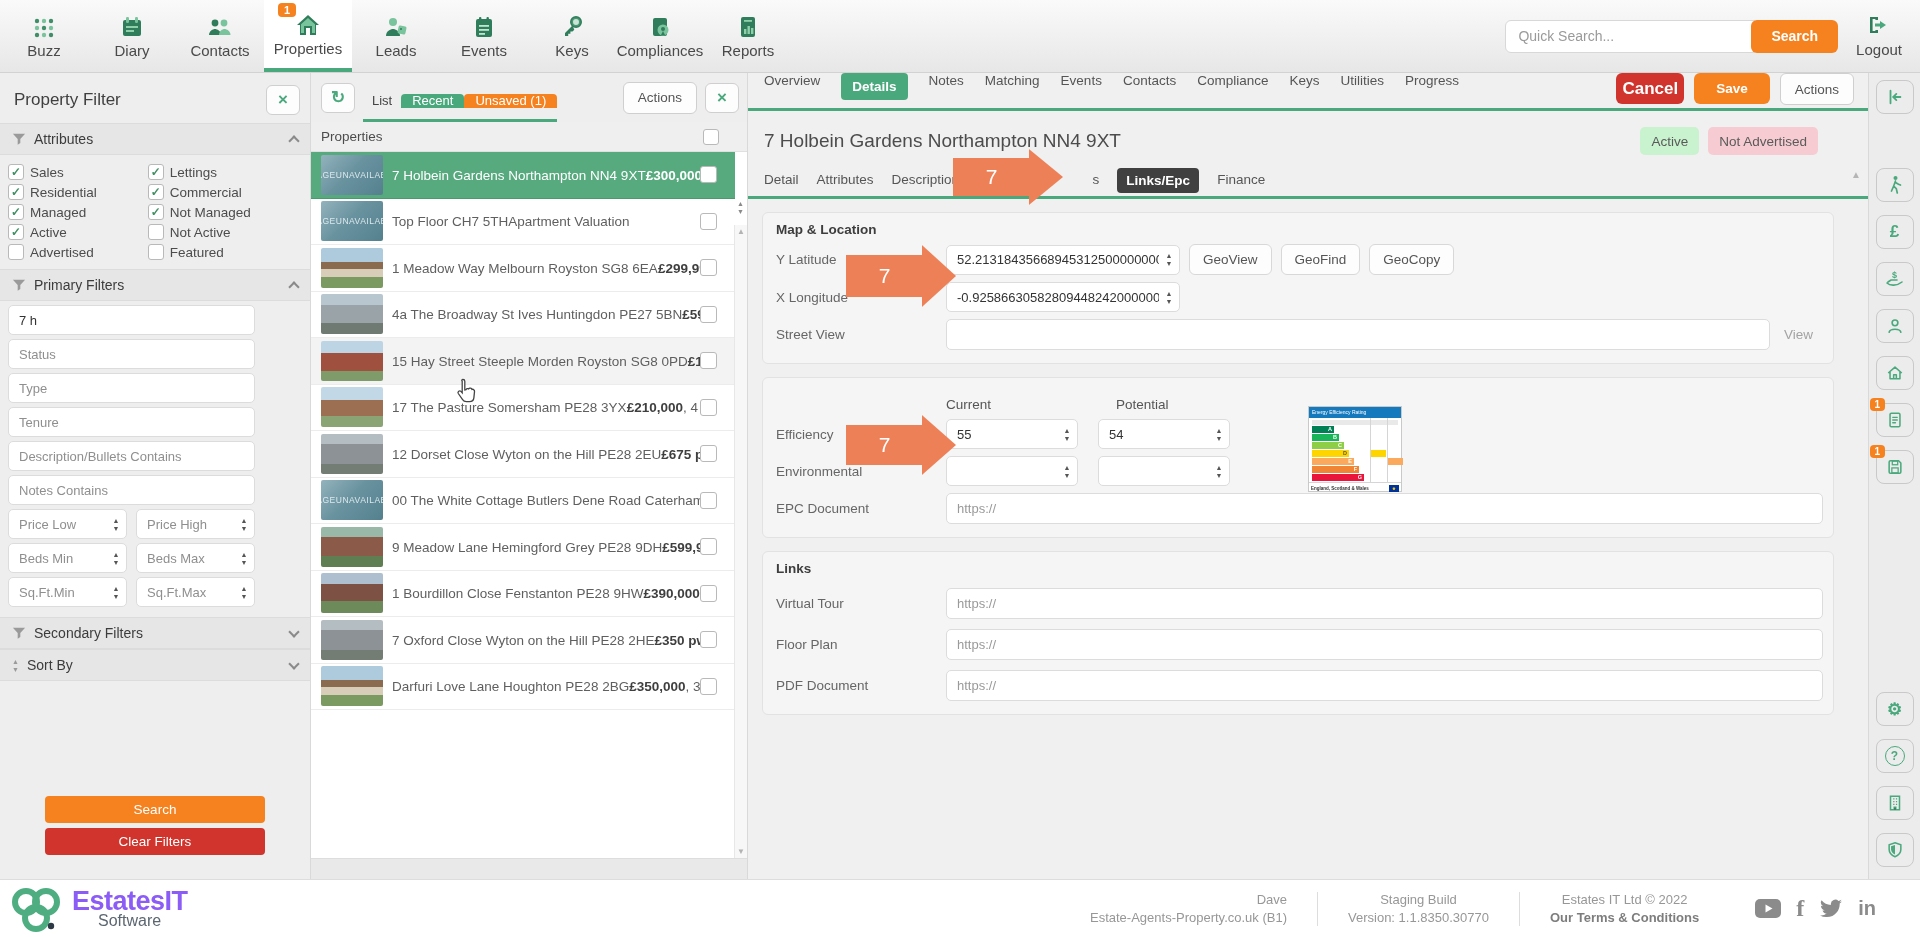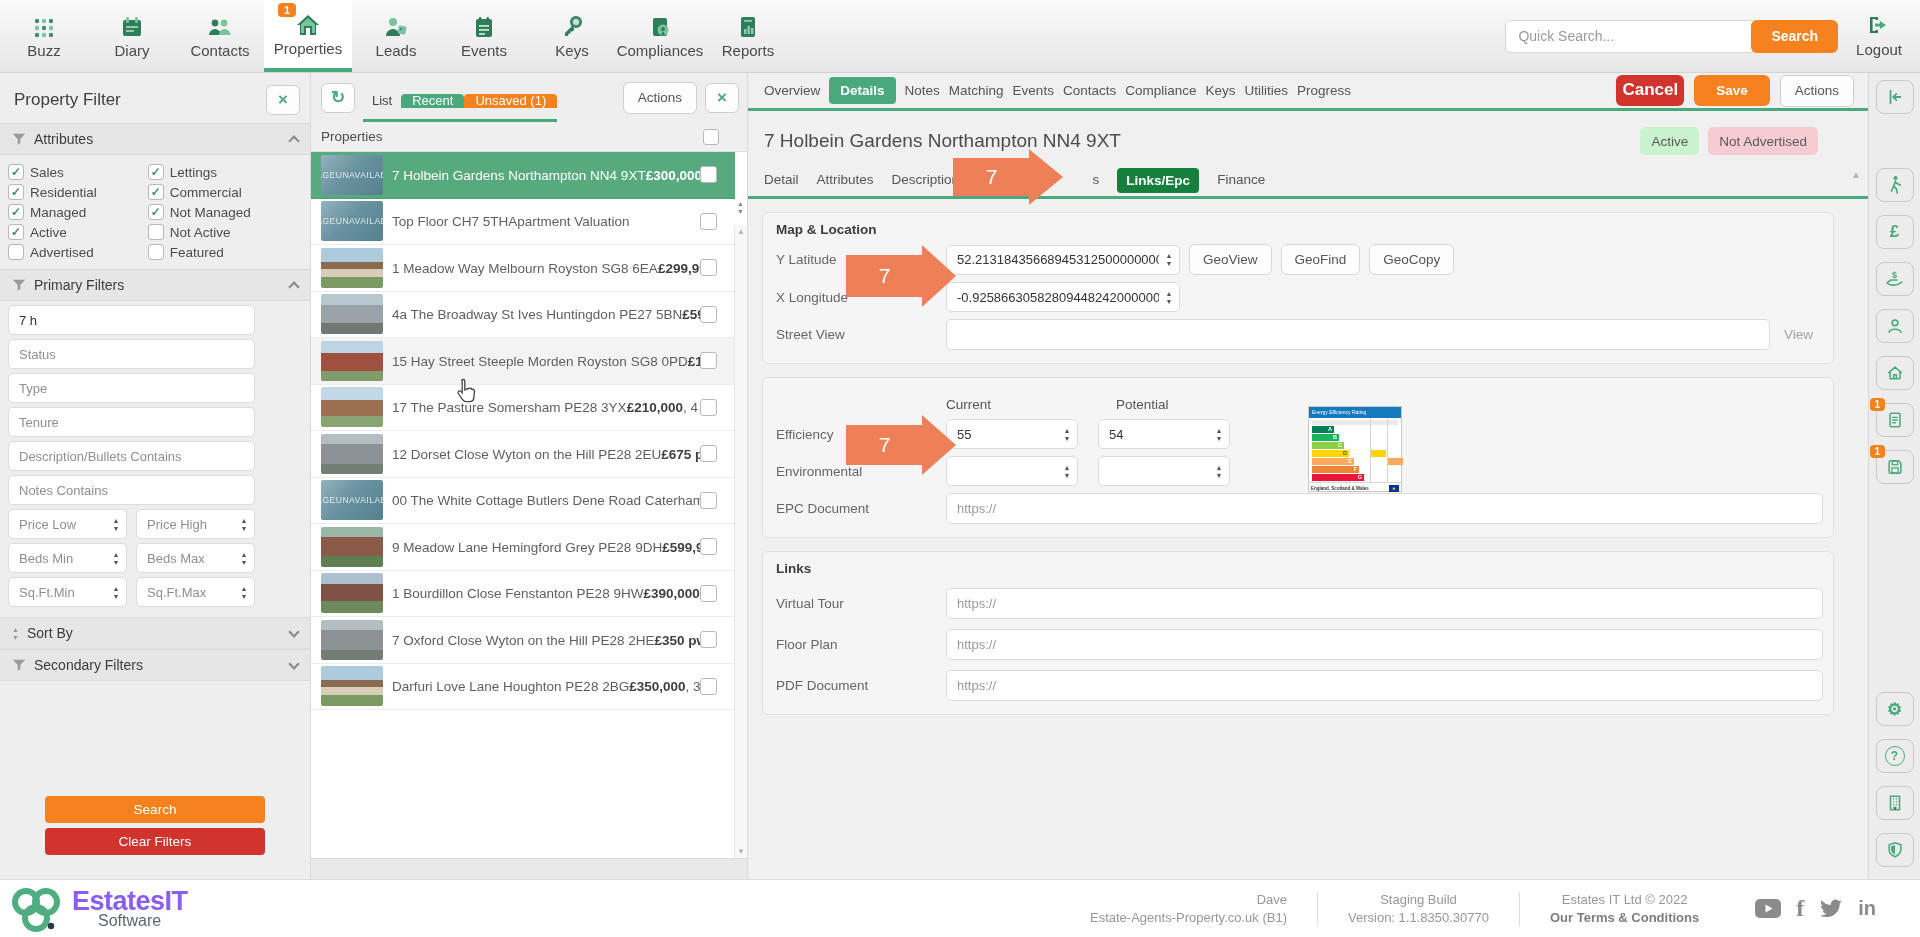--- a/index.html
+++ b/index.html
@@ -79,35 +79,35 @@
   .pline1{font-size:13.5px;color:#5f5f5f;overflow:hidden;white-space:nowrap;}
   .pline2{font-size:13.5px;color:#5f5f5f;}
   .pline2 .price{font-weight:bold;color:#3f3f3f;}
   .prow.selected .pline1,.prow.selected .pline2,.prow.selected .pline2 .price{color:#fff;}
   .prow .cbx{margin-left:auto;margin-right:18px;width:17px;height:17px;}
   .list-scrollbar{position:absolute;top:152px;bottom:21px;right:0;width:13px;background:#f7f7f7;border-left:1px solid #e7e7e7;color:#b3b3b3;font-size:8px;display:flex;flex-direction:column;justify-content:space-between;align-items:center;padding:2px 0;}
   .list-bottom{height:21px;background:#e9e9e9;border-top:1px solid #ddd;}
 
   
   .main-panel{flex:1;background:#f1f0f0;position:relative;overflow:hidden;}
-  .mp-tabs{height:38px;border-bottom:3px solid #4aa97c;display:flex;align-items:center;gap:9px;padding-left:16px;font-size:13.5px;color:#555;}
+  .mp-tabs{height:38px;border-bottom:3px solid #4aa97c;display:flex;align-items:flex-start;gap:21px;padding-left:16px;font-size:13.5px;color:#555;}
   .mp-tab{cursor:pointer;}
   .mp-tab.active{background:#4aa97c;color:#fff;padding:6px 11px;border-radius:4px;font-weight:bold;}
   .mp-btns{margin-left:auto;display:flex;gap:10px;padding-right:14px;}
   .btn-red{height:31px;padding:0 6px;background:#d0342c;color:#fff;border:none;border-radius:6px;font-size:17px;font-weight:bold;cursor:pointer;}
   .btn-orange{height:31px;padding:0 22px;background:#f5821f;color:#fff;border:none;border-radius:6px;font-size:13.5px;font-weight:bold;cursor:pointer;}
   .title-row{display:flex;align-items:center;margin:16px 16px 0 16px;}
   .pg-title{font-size:19px;color:#4c4c4c;}
   .badges{margin-left:auto;margin-right:34px;display:flex;gap:9px;}
   .badge{height:28px;display:flex;align-items:center;padding:0 11px;border-radius:5px;font-size:13.5px;color:#5a5a5a;}
   .badge.active-b{background:#c9f2cf;}
   .badge.notadv-b{background:#f6ccd2;}
   .subtabs{margin-top:13px;display:flex;align-items:flex-end;gap:18px;padding:0 0 9px 16px;border-bottom:3px solid #4aa97c;font-size:13.5px;color:#555;position:relative;}
   .sub-tab{cursor:pointer;}
-  .sub-tab.active{background:#15803d;color:#fff;padding:5px 9px;border-radius:4px;margin-bottom:-6px;font-weight:bold;}
+  .sub-tab.active{background:#404040;color:#fff;padding:5px 9px;border-radius:4px;margin-bottom:-6px;font-weight:bold;}
   .scroll-up{position:absolute;top:96px;right:7px;color:#b5b5b5;font-size:10px;}
 
   .card{margin:13px 34px 0 14px;background:#f6f5f5;border:1px solid #e3e2e2;border-radius:6px;padding:9px 6px 13px 13px;position:relative;}
   .card-h{font-size:13.5px;font-weight:bold;color:#3d3d3d;}
   .frow{display:flex;align-items:center;margin-top:7px;}
   .flabel{width:170px;flex:none;font-size:13.5px;color:#666;}
   .m-input{height:31px;border:1px solid #dcdcdc;border-radius:5px;background:#fff;padding:0 10px;font-size:13px;color:#444;font-family:"Liberation Sans",sans-serif;}
   .m-input::placeholder{color:#9a9a9a;}
   .wide{flex:1;margin-right:4px;}
   .latlong{width:212px;}
@@ -401,32 +401,32 @@
         </span>
       <span class="spin-wrap">
           <input placeholder="Sq.Ft.Max" style="">
           <span class="spin">
             <span>▲</span>
             <span>▼</span>
           </span>
         </span>
     </div>
     <div class="fp-sec">
+      <svg class="funnel" viewBox="0 0 16 16">
+          <path d="M1 2h14l-5.5 6v4.5l-3 2V8z" fill="#9a9a9a"></path>
+        </svg>
+      <span>Secondary Filters</span>
+      <span class="chev down"></span>
+    </div>
+    <div class="fp-sec">
       <span style="display:flex;flex-direction:column;gap:1px;font-size:7px;color:#9a9a9a;">
           <span>▲</span>
           <span>▼</span>
         </span>
       <span>Sort By</span>
-      <span class="chev down"></span>
-    </div>
-    <div class="fp-sec">
-      <svg class="funnel" viewBox="0 0 16 16">
-          <path d="M1 2h14l-5.5 6v4.5l-3 2V8z" fill="#9a9a9a"></path>
-        </svg>
-      <span>Secondary Filters</span>
       <span class="chev down"></span>
     </div>
     <div class="fp-buttons">
       <button class="btn-search">Search</button>
       <button class="btn-clear">Clear Filters</button>
     </div>
   </aside>
 
   <section class="list-panel">
     <div class="lp-toolbar">

